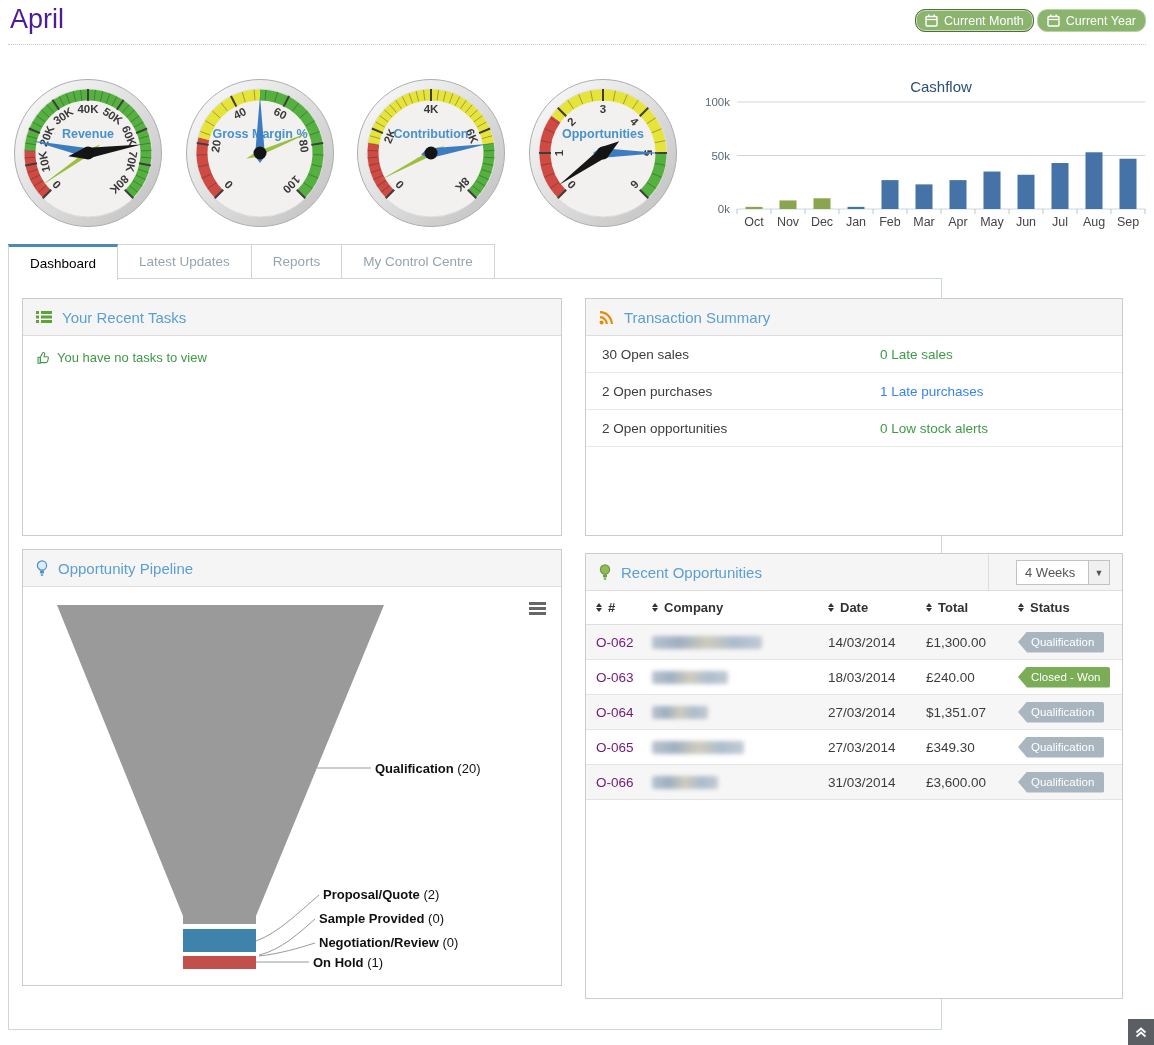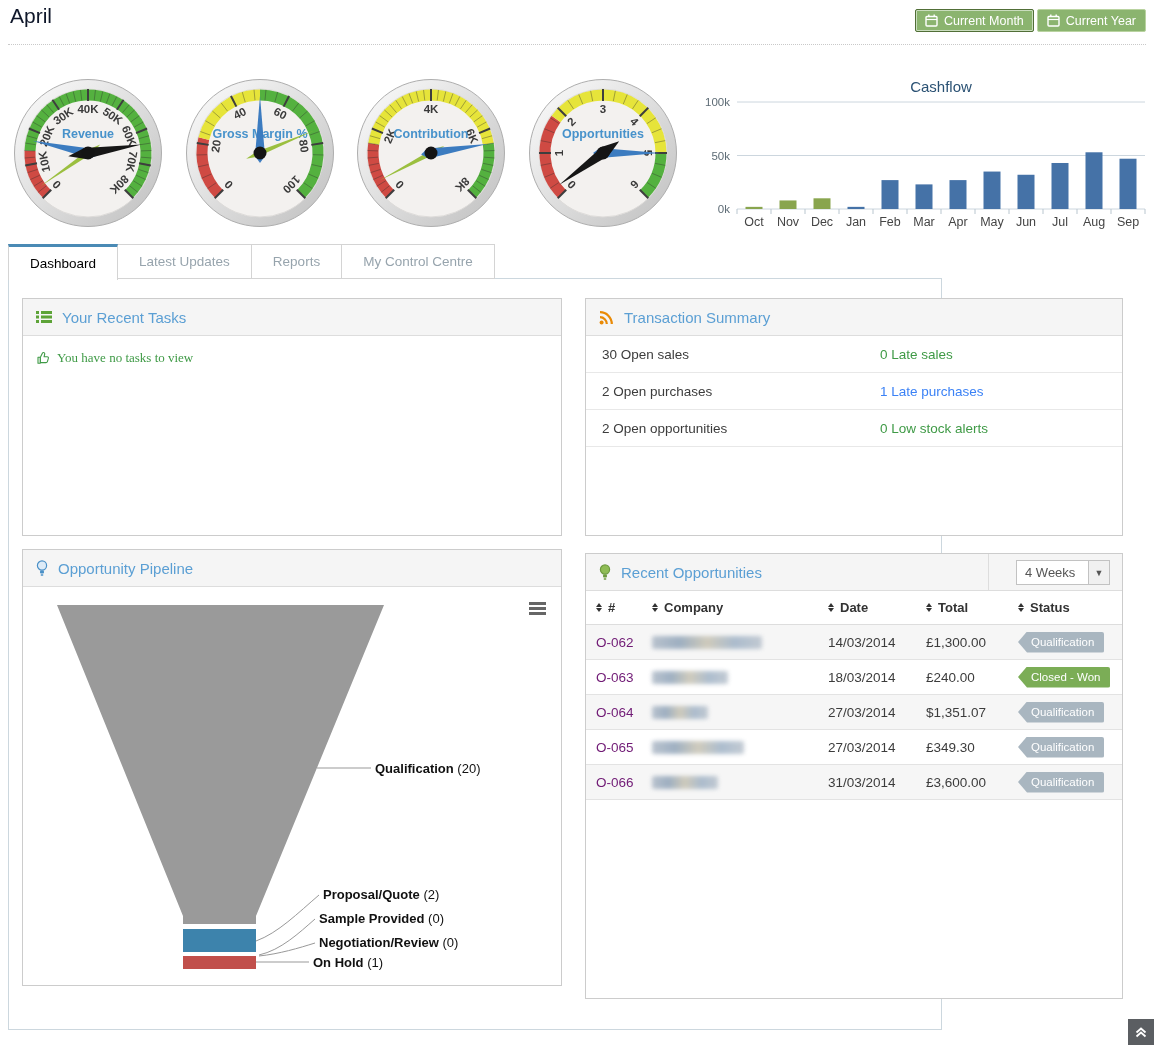--- a/index.html
+++ b/index.html
@@ -1,23 +1,23 @@
 <!DOCTYPE html>
 <html><head>
 <meta charset="utf-8">
 <style>
   html,body{margin:0;padding:0;background:#fff;}
   body{font-family:"Liberation Sans","DejaVu Sans",sans-serif;color:#3c3c3c;}
   #page{position:relative;width:1154px;height:1045px;background:#fff;overflow:hidden;}
 
   
-  .hdr-title{position:absolute;left:10px;top:4px;font-size:21px;font-weight:400;color:#0f172a;}
+  .hdr-title{position:absolute;left:10px;top:4px;font-size:27px;font-weight:400;color:#4c1d95;}
   .hdr-buttons{position:absolute;right:8px;top:9px;display:flex;gap:3px;}
   .btn-green{display:flex;align-items:center;gap:6px;height:23px;padding:0 9px;font-size:12.5px;
-    color:#fff;background:#8bb46f;border:1px solid #b9d3a0;border-radius:2px;cursor:pointer;box-sizing:border-box;}
+    color:#fff;background:#8bb46f;border:1px solid #b9d3a0;border-radius:10px;cursor:pointer;box-sizing:border-box;}
   .btn-green.active{border-color:#516f37;box-shadow:inset 0 0 0 1px rgba(255,255,255,.55);}
   .hr-dotted{position:absolute;left:8px;right:8px;top:44px;border-top:1px dotted #c9c9c9;}
 
   
   .gauge{position:absolute;top:77px;width:152px;height:152px;}
   #gauge-0{left:12px}#gauge-1{left:184px}#gauge-2{left:355px}#gauge-3{left:527px}
   #cashflow{position:absolute;left:692px;top:76px;}
 
   
   .tabs{position:absolute;left:8px;top:244px;display:flex;z-index:3;}
@@ -32,21 +32,21 @@
   
   .panel{position:absolute;border:1px solid #cccccc;background:#fff;box-sizing:border-box;}
   .panel-h{position:relative;height:37px;background:#f5f5f5;border-bottom:1px solid #dddddd;
     display:flex;align-items:center;padding:0 13px;gap:10px;box-sizing:border-box;}
   .panel-title{font-size:15px;color:#5b9fd4;}
   #panel-tasks{left:13px;top:19px;width:540px;height:238px;}
   #panel-trans{left:576px;top:19px;width:538px;height:238px;}
   #panel-pipeline{left:13px;top:270px;width:540px;height:437px;text-align:center;}
   #panel-recent{left:576px;top:274px;width:538px;height:446px;}
 
-  .tasks-body{display:flex;align-items:center;gap:6px;padding:14px 14px;color:#3f9a46;font-size:13px;font-family:Liberation Serif, serif;}
+  .tasks-body{display:flex;align-items:center;gap:6px;padding:14px 14px;color:#3f9a46;font-size:13px;}
 
   .tx-row{display:flex;align-items:center;height:36px;padding:0 16px;border-bottom:1px solid #e8e8e8;font-size:13.5px;}
   .tx-left{width:278px;color:#3c3c3c;}
   .tx-green{color:#3f9a46;cursor:pointer;}
   .tx-blue{color:#3b82f6;cursor:pointer;}
 
   
   .burger{position:absolute;right:15px;top:52px;display:flex;flex-direction:column;gap:2px;cursor:pointer;}
   .burger div{width:17px;height:3px;background:#666;}
 

